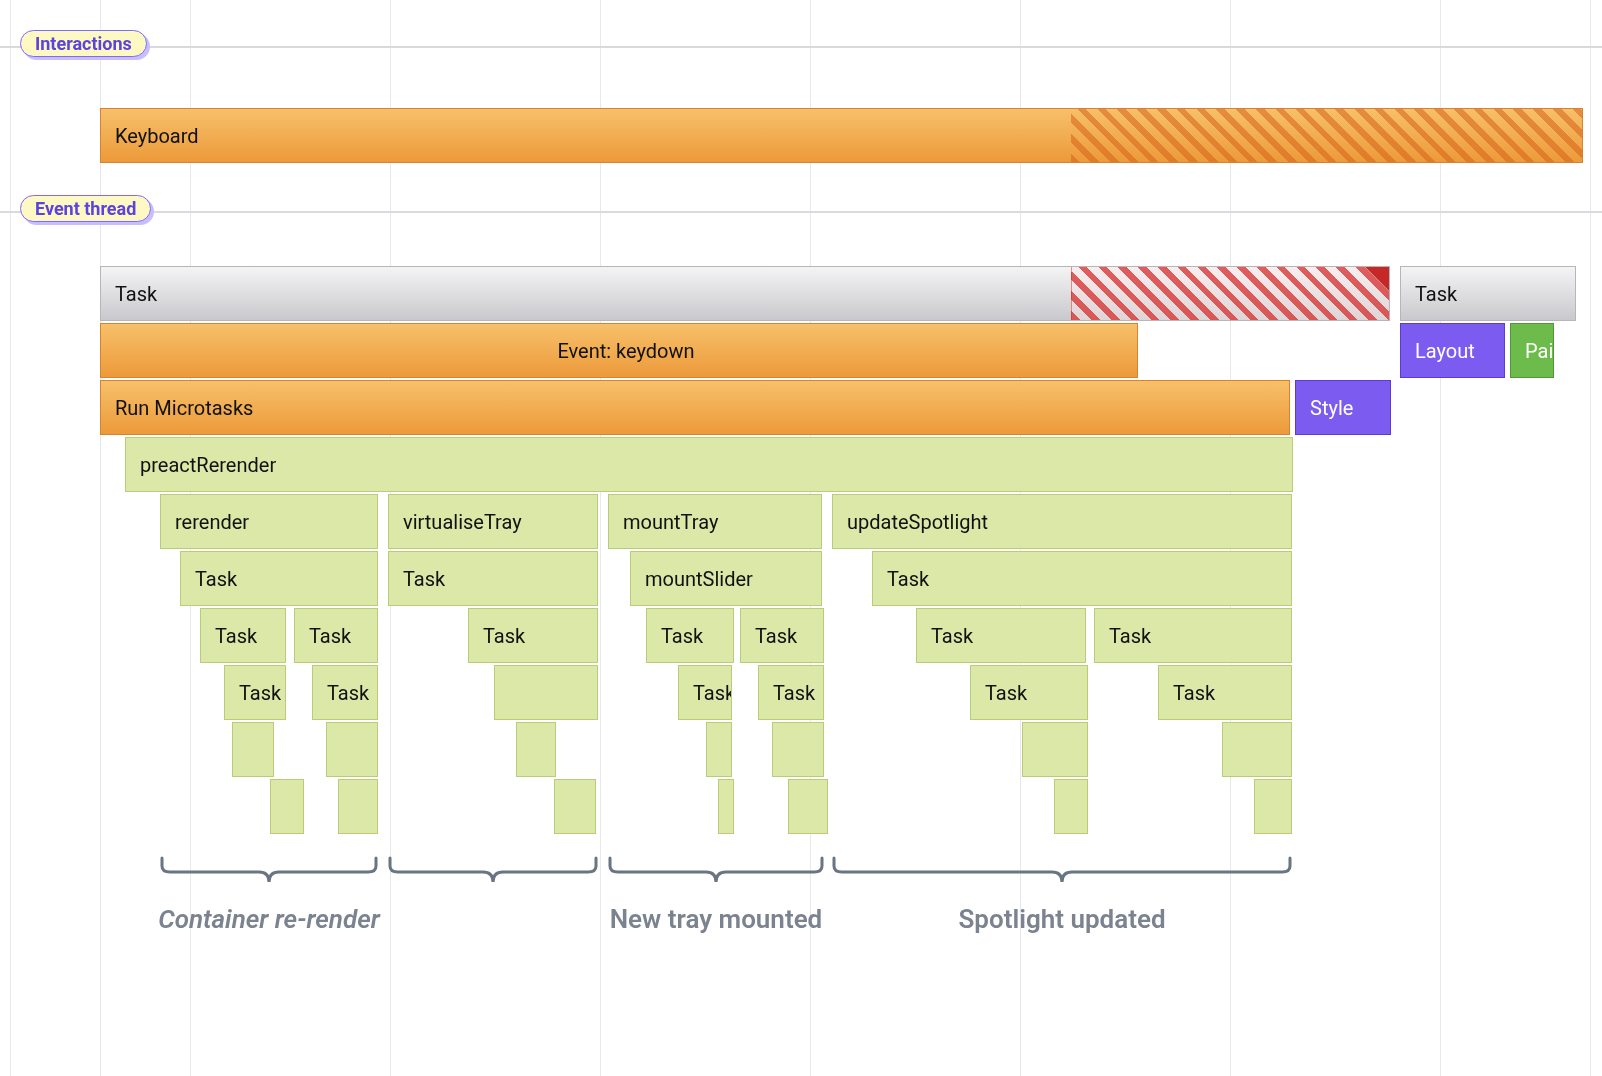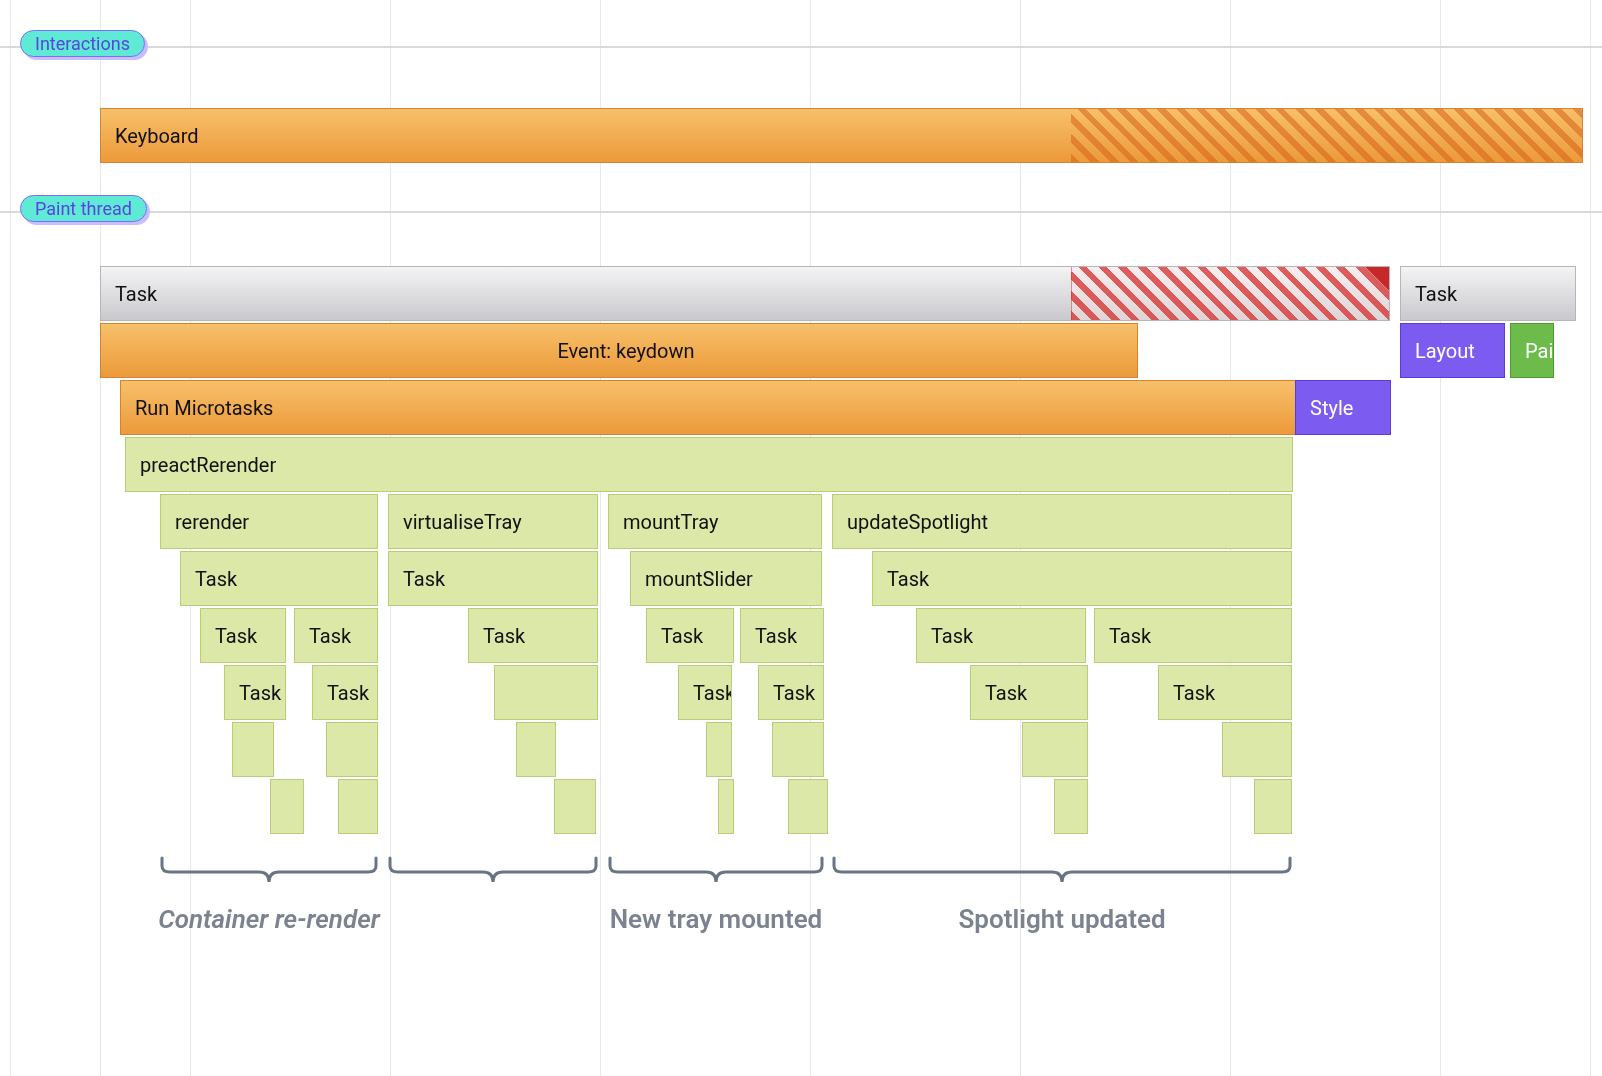--- a/index.html
+++ b/index.html
@@ -40,25 +40,25 @@
     position: absolute;
     left: 0;
     right: 0;
     height: 2px;
     background: var(--grid);
   }
 
   
   .section-pill {
     position: absolute;
-    background: #5eead4;
+    background: #fef9c3;
     border: 1.5px solid #7c6bff;
     color: #5a43e0;
     font-size: 18px;
-    font-weight: 400;
+    font-weight: 700;
     padding: 2px 14px;
     border-radius: 999px;
     box-shadow: 3px 3px 0 0 #c8beff;
     z-index: 5;
   }
 
   
   .bar {
     position: absolute;
     height: var(--row-h);
@@ -160,21 +160,21 @@
     <div class="vgrid" style="left: 390px;"></div>
     <div class="vgrid" style="left: 600px;"></div>
     <div class="vgrid" style="left: 810px;"></div>
     <div class="vgrid" style="left: 1020px;"></div>
     <div class="vgrid" style="left: 1230px;"></div>
     <div class="vgrid" style="left: 1440px;"></div>
     <div class="vgrid" style="left: 1590px;"></div>
     <div class="section-rule" style="top: 46px;"></div>
     <div class="section-pill" style="top: 30px; left: 20px;"><span>Interactions</span></div>
     <div class="section-rule" style="top: 211px;"></div>
-    <div class="section-pill" style="top: 195px; left: 20px;"><span>Paint thread</span></div>
+    <div class="section-pill" style="top: 195px; left: 20px;"><span>Event thread</span></div>
     <div class="bar c-orange" style="left: 100px; top: 108px; width: 1483px;">
       <span>Keyboard</span>
       <div class="hatch-orange" style="left: 970px; right: 0px;"></div>
     </div>
     <div class="bar c-gray" style="left: 100px; top: 266px; width: 1290px;">
       <span>Task</span>
       <div class="hatch-red" style="left: 970px; right: 0px;"></div>
       <div class="red-tri"></div>
     </div>
     <div class="bar c-gray" style="left: 1400px; top: 266px; width: 176px;">
@@ -182,21 +182,21 @@
     </div>
     <div class="bar c-orange" style="left: 100px; top: 323px; width: 1038px; justify-content: center;">
       <span>Event: keydown</span>
     </div>
     <div class="bar c-purple" style="left: 1400px; top: 323px; width: 105px;">
       <span>Layout</span>
     </div>
     <div class="bar c-greenbtn" style="left: 1510px; top: 323px; width: 44px;">
       <span>Paint</span>
     </div>
-    <div class="bar c-orange" style="left: 100px; top: 380px; width: 1190px; margin-left: 20px;">
+    <div class="bar c-orange" style="left: 100px; top: 380px; width: 1190px;">
       <span>Run Microtasks</span>
     </div>
     <div class="bar c-purple" style="left: 1295px; top: 380px; width: 96px;">
       <span>Style</span>
     </div>
     <div class="bar c-green" style="left: 125px; top: 437px; width: 1168px;">
       <span>preactRerender</span>
     </div>
     <div class="bar c-green" style="left: 160px; top: 494px; width: 218px;">
       <span>rerender</span>

